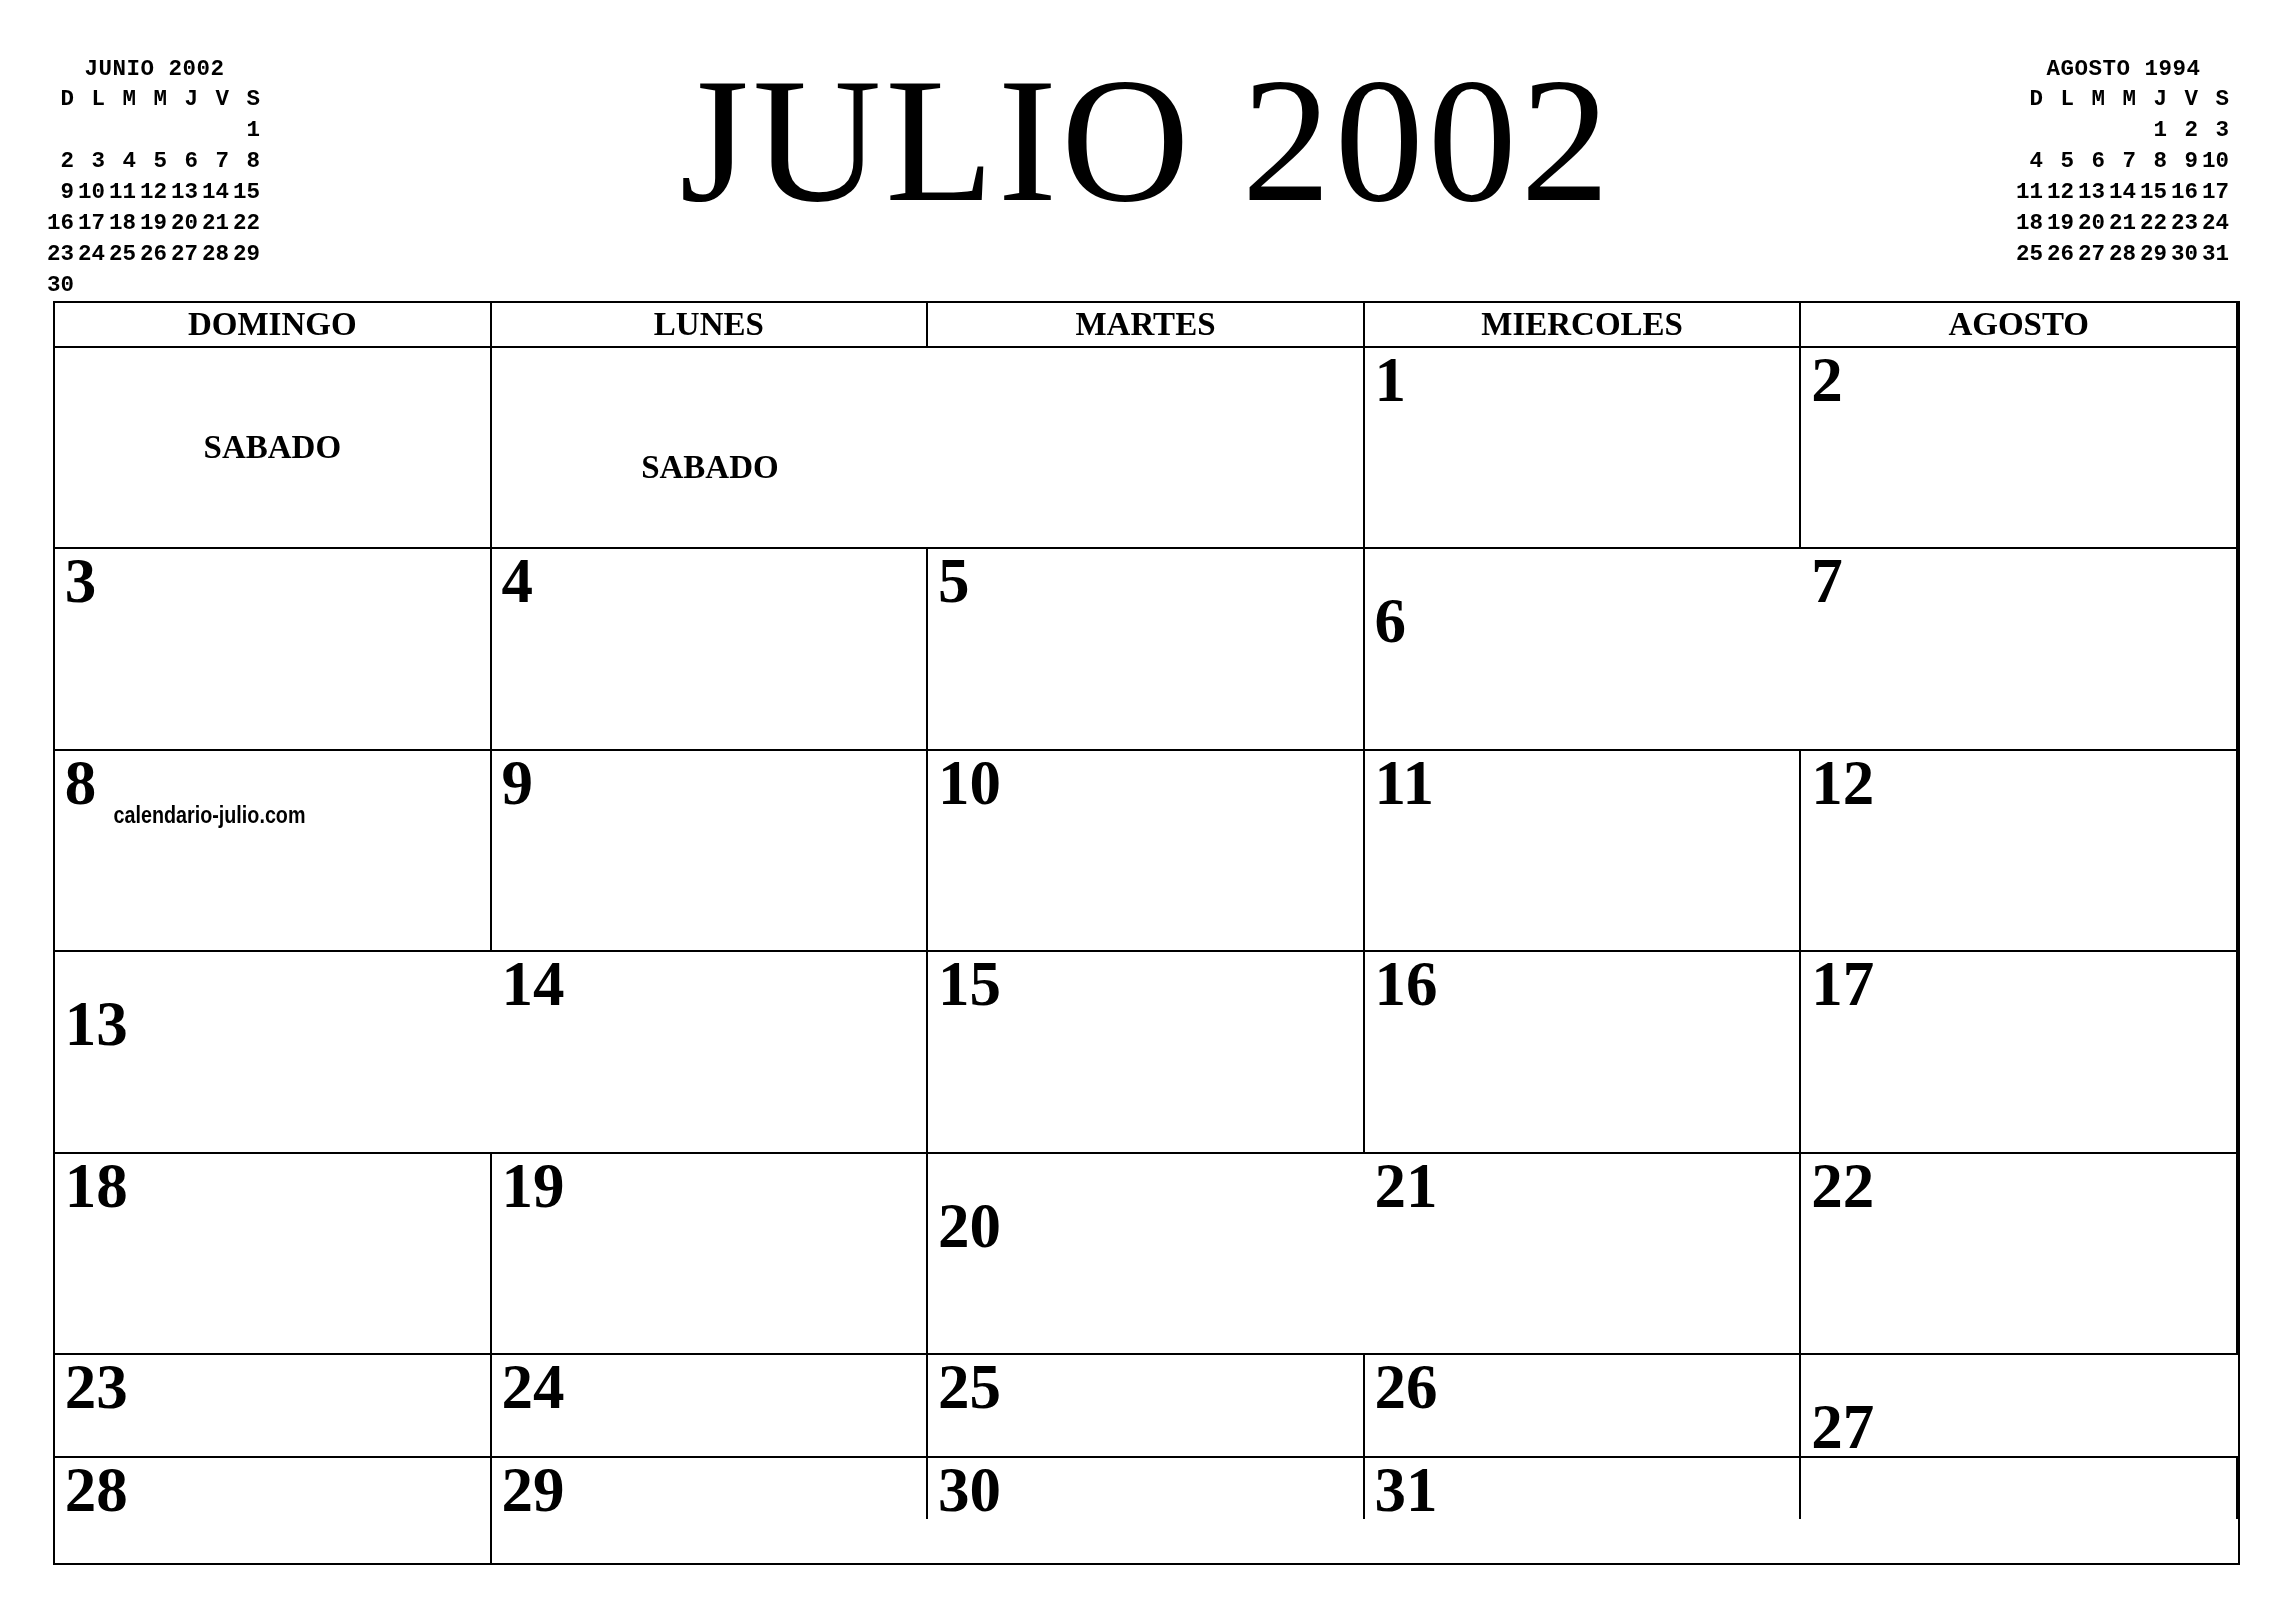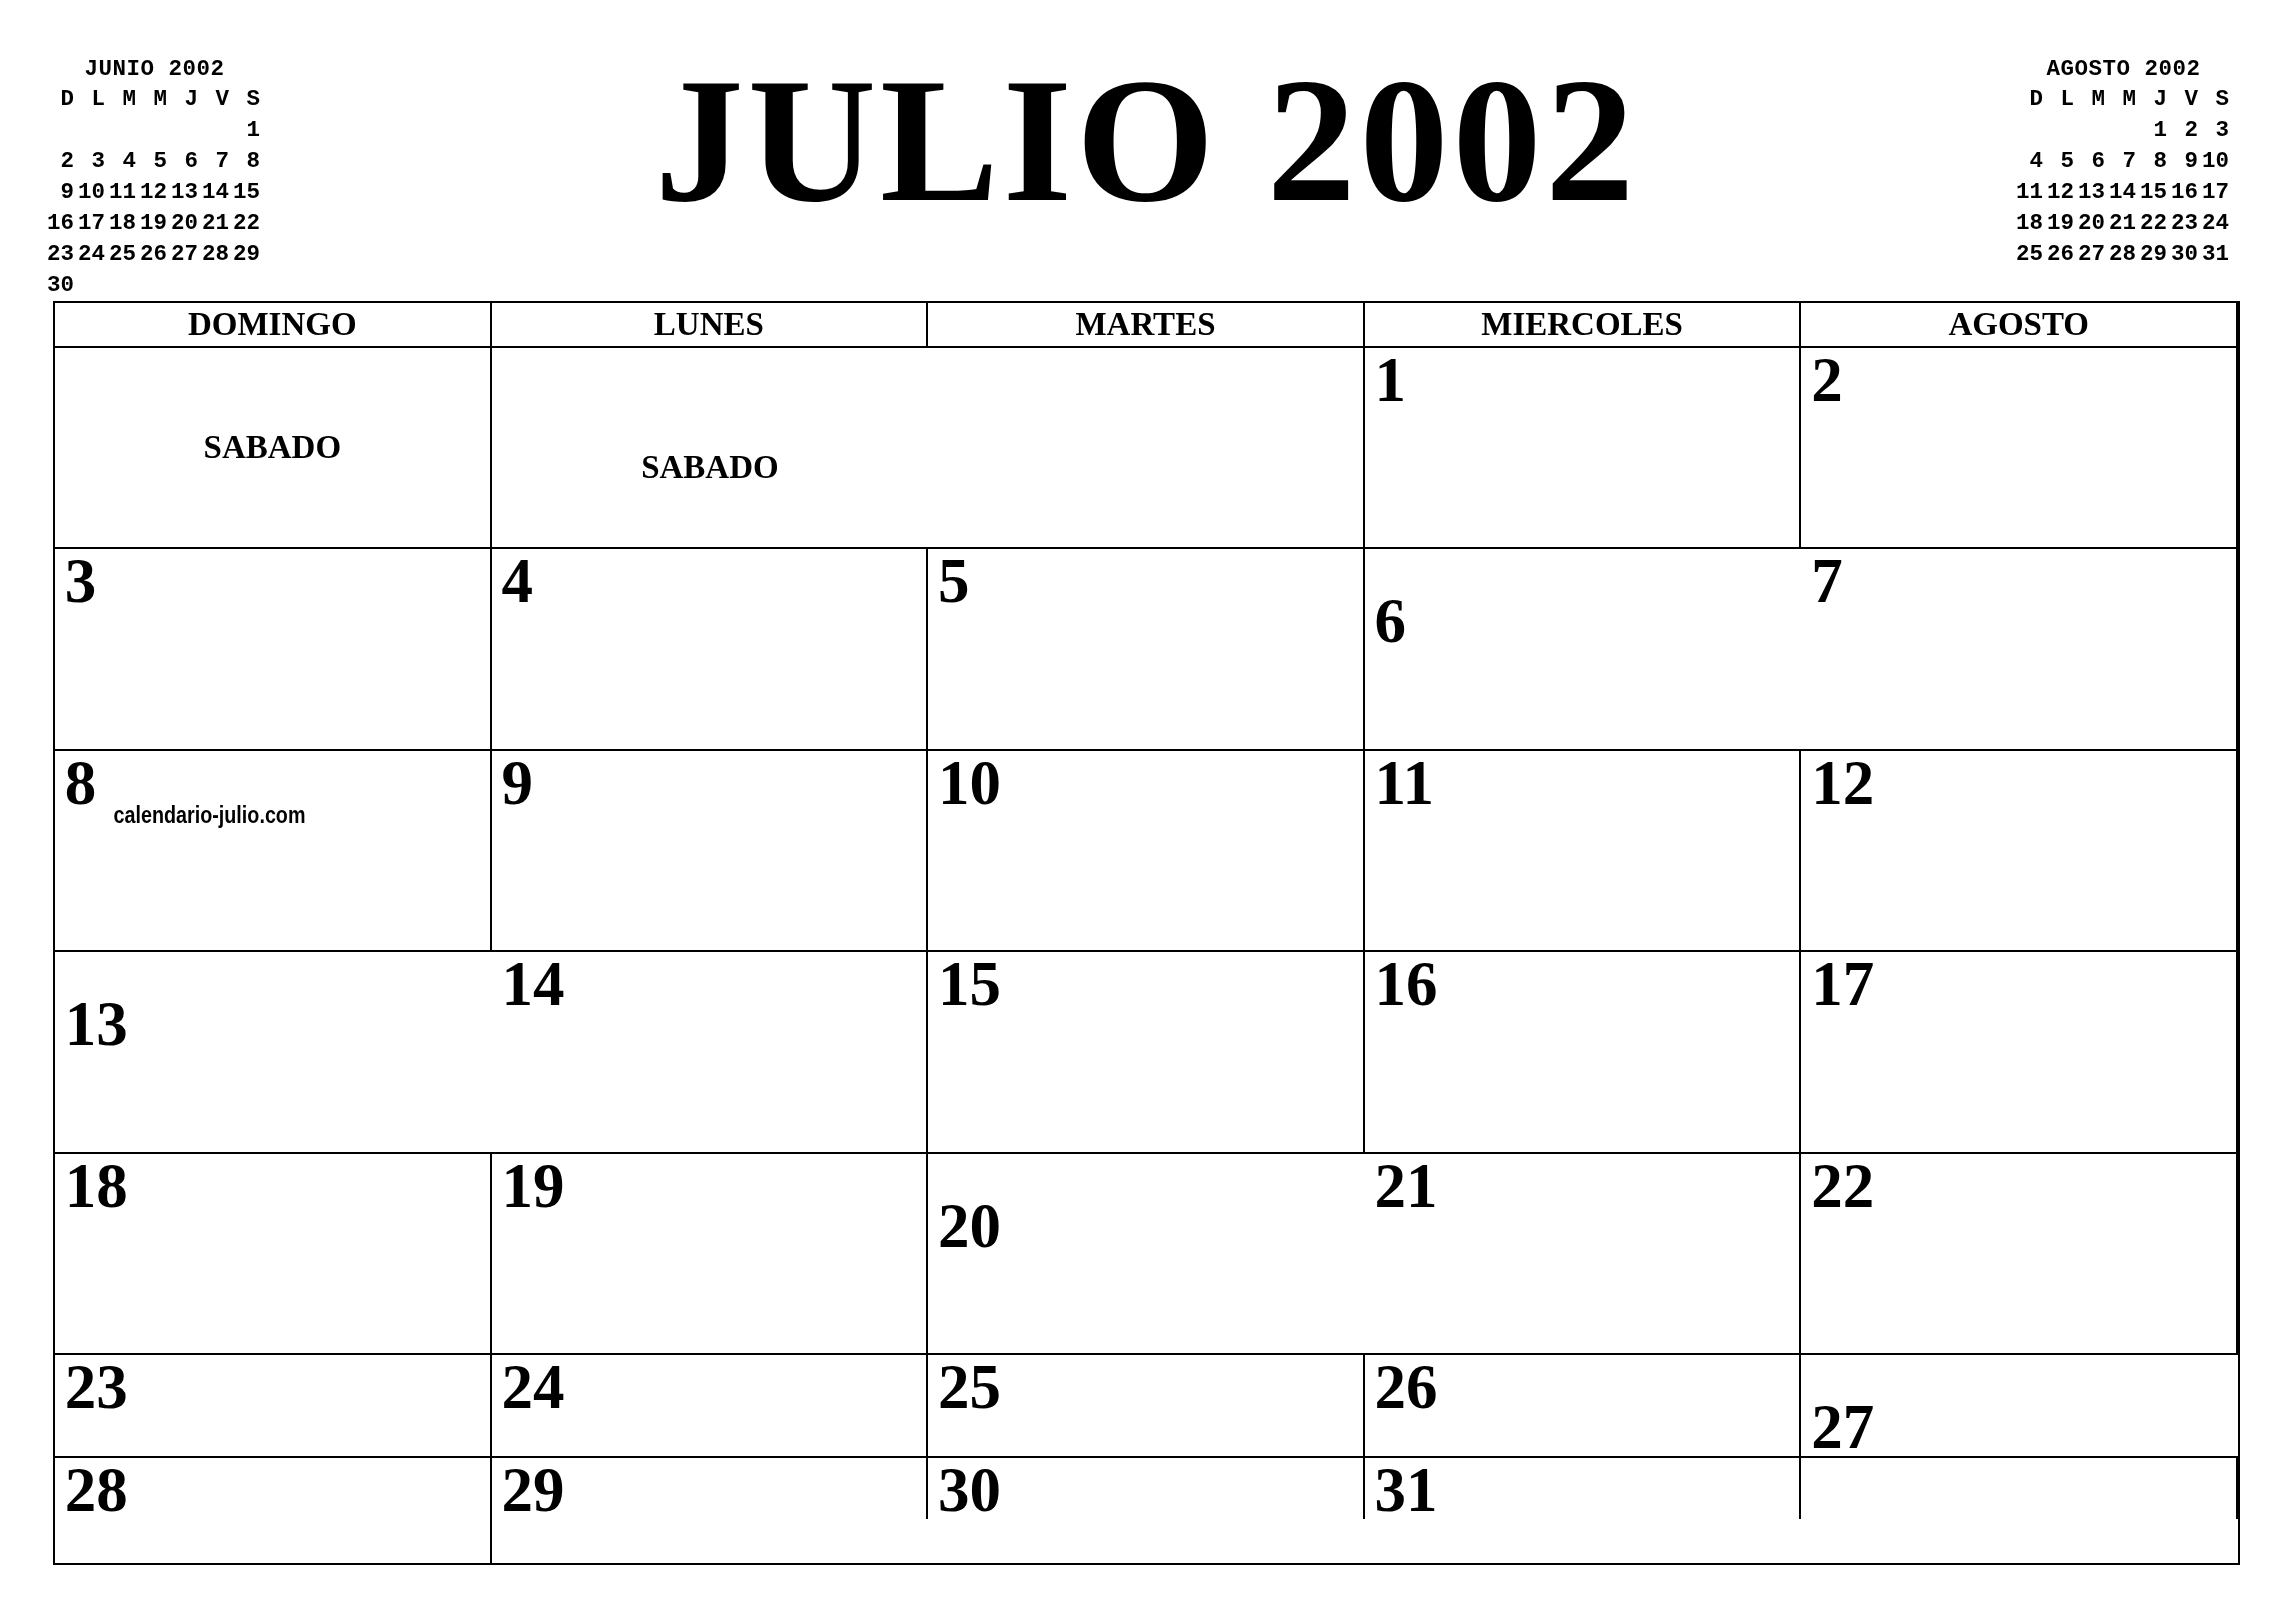--- a/index.html
+++ b/index.html
@@ -4,21 +4,21 @@
 <style>
   * { margin:0; padding:0; box-sizing:border-box; }
   html,body { width:2293px; height:1621px; background:#ffffff; overflow:hidden;
               font-family:"Liberation Sans", sans-serif; color:#000; }
   .page { position:relative; width:2293px; height:1621px; background:#fff; }
 
   
   .main-title {
     position:absolute; left:0; top:51px; width:100%;
     text-align:center; font-family:"Liberation Serif", serif;
-    font-weight:bold; font-size:178px; line-height:178px; letter-spacing:3.9px;
+    font-weight:normal; font-size:178px; line-height:178px; letter-spacing:3.9px;
     white-space:nowrap;
   }
 
   
   .mini { position:absolute; width:217px;font-family:Liberation Mono, monospace; }
   .mini-title { height:29px; line-height:29px; text-align:center;
                 font-weight:bold; font-size:22.5px; letter-spacing:0.5px; }
   .mini-grid { display:grid; grid-template-columns:repeat(7,31px);
                grid-auto-rows:31px; }
   .mini-cell { text-align:right; padding-right:2.9px; font-weight:bold;
@@ -107,21 +107,21 @@
         <div class="mini-cell"></div>
         <div class="mini-cell"></div>
         <div class="mini-cell"></div>
         <div class="mini-cell"></div>
       </div>
   </div>
 
   <div class="main-title">JULIO 2002</div>
 
   <div class="mini" id="mini-august">
-    <div class="mini-title">AGOSTO 2002</div>
+    <div class="mini-title">AGOSTO 1994</div>
     <div class="mini-grid">
         <div class="mini-cell">D</div>
         <div class="mini-cell">L</div>
         <div class="mini-cell">M</div>
         <div class="mini-cell">M</div>
         <div class="mini-cell">J</div>
         <div class="mini-cell">V</div>
         <div class="mini-cell">S</div>
         <div class="mini-cell"></div>
         <div class="mini-cell"></div>

